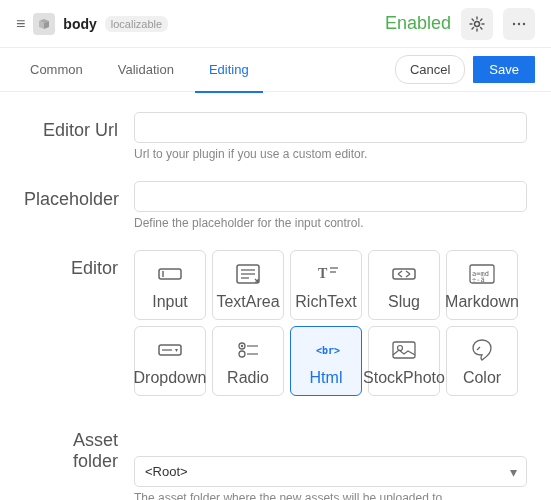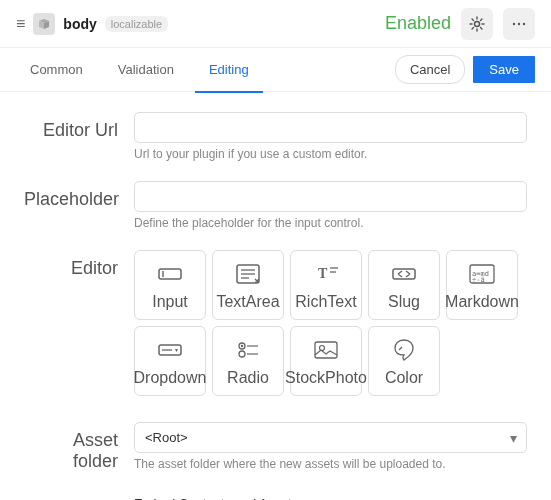--- a/index.html
+++ b/index.html
@@ -207,20 +207,21 @@
       font-size: 13px;
       color: #333;
       background: #fff;
       appearance: none;
       cursor: pointer;
       outline: none;
       padding-right: 30px;
     }
     .select-wrapper {
       position: relative;
+      margin-top: 34px;
     }
     .select-arrow {
       position: absolute;
       right: 10px;
       top: 50%;
       transform: translateY(-50%);
       color: #777;
       pointer-events: none;
       font-size: 14px;
     }
@@ -382,20 +383,26 @@
           <svg class="svg-icon" viewBox="0 0 28 28" fill="none">
             <circle cx="8" cy="10" r="3" stroke="#666" stroke-width="1.3"></circle>
             <circle cx="8" cy="10" r="1.2" fill="#666"></circle>
             <line x1="13" y1="10" x2="24" y2="10" stroke="#666" stroke-width="1.2"></line>
             <circle cx="8" cy="18" r="3" stroke="#666" stroke-width="1.3"></circle>
             <line x1="13" y1="18" x2="24" y2="18" stroke="#666" stroke-width="1.2"></line>
           </svg>
           <span class="editor-option-label">Radio</span>
         </div>
 
+        <div class="editor-option selected">
+          <svg class="svg-icon" viewBox="0 0 28 28" fill="none">
+            <text x="4" y="18" font-size="10" font-weight="bold" fill="#1a73e8" font-family="monospace">&lt;br&gt;</text>
+          </svg>
+          <span class="editor-option-label">Html</span>
+        </div>
 
         <div class="editor-option">
           <svg class="svg-icon" viewBox="0 0 28 28" fill="none">
             <rect x="3" y="6" width="22" height="16" rx="2" stroke="#666" stroke-width="1.3"></rect>
             <circle cx="10" cy="12" r="2.5" stroke="#666" stroke-width="1.2"></circle>
             <path d="M3 19 L9 14 L14 18 L18 15 L25 19" stroke="#666" stroke-width="1.2"></path>
           </svg>
           <span class="editor-option-label">StockPhoto</span>
         </div>
 

